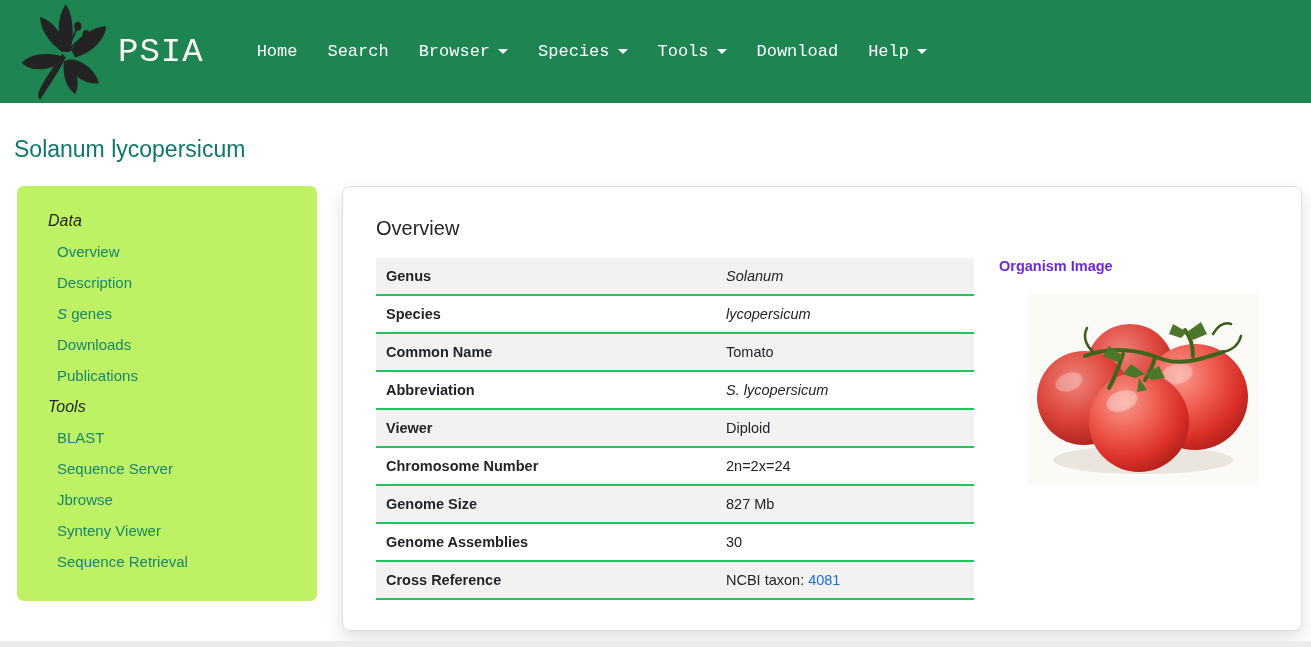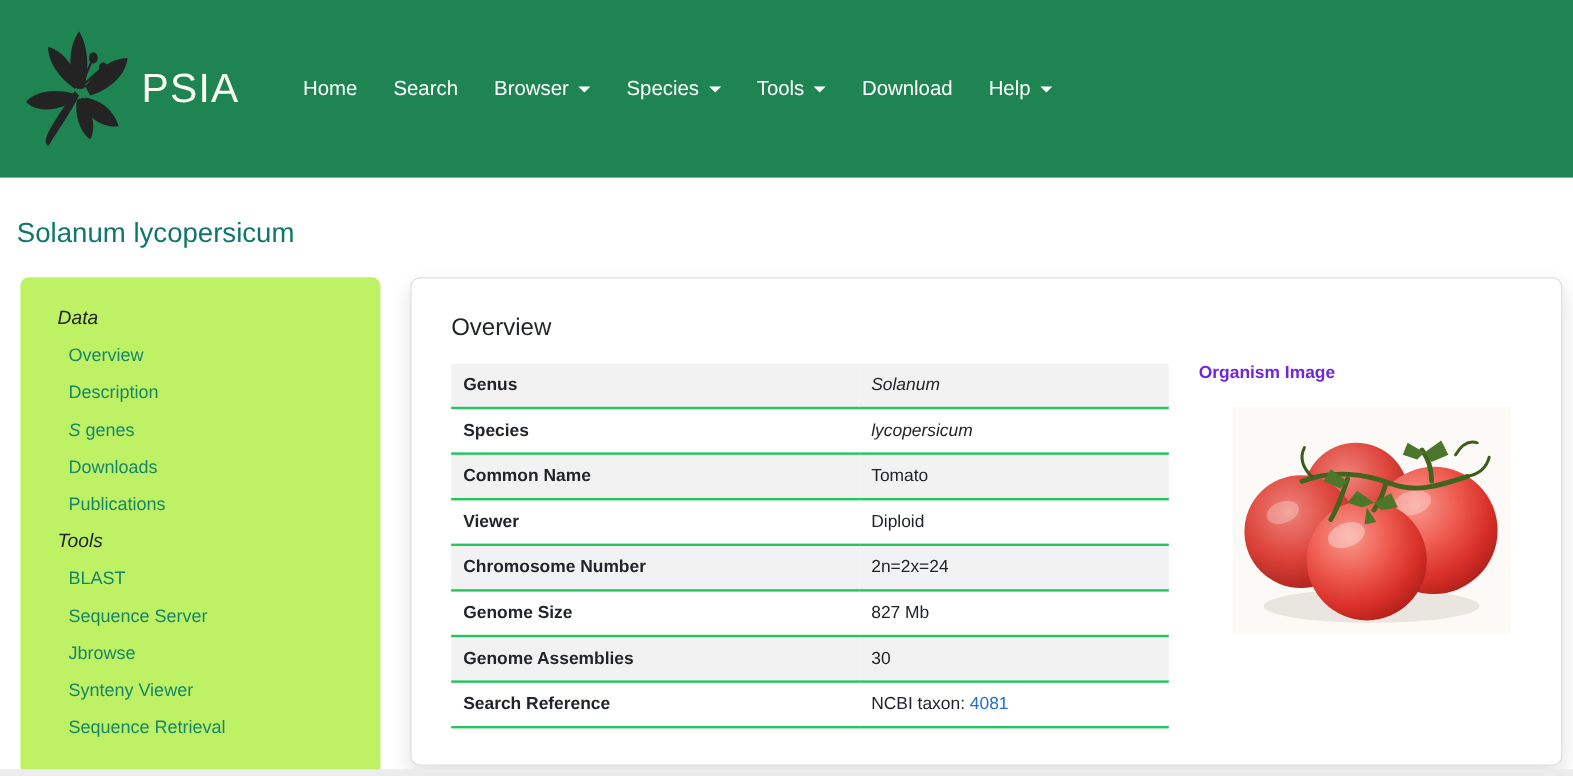--- a/index.html
+++ b/index.html
@@ -1,20 +1,20 @@
 <!DOCTYPE html>
 <html><head>
 <meta charset="utf-8">
 <style>
   * { margin:0; padding:0; box-sizing:border-box; }
   body { font-family:"Liberation Sans", sans-serif; background:#fff; }
   .page { position:relative; width:1311px; height:647px; overflow:hidden; background:#fff; }
 
   
-  .navbar { height:148px; background:#1e8552; display:flex; align-items:center; padding-left:18px; }
+  .navbar { height:103px; background:#1e8552; display:flex; align-items:center; padding-left:18px;font-family:Liberation Mono, monospace; }
   .brand { display:flex; align-items:center; }
   .brand-logo { width:92px; height:106px; }
   .brand-text { font-size:34px; color:#fbfbf2; margin-left:8px; letter-spacing:1px; font-weight:400; }
   .main-nav { display:flex; margin-left:38px; align-items:flex-start; }
   .nav-link { color:#ffffff; font-size:17px; padding:0 15px; text-decoration:none; display:flex; align-items:center; gap:8px; cursor:pointer; }
   .caret { width:0; height:0; border-left:5px solid transparent; border-right:5px solid transparent; border-top:5px solid #fff; display:inline-block; }
 
   
   .page-title { font-size:23px; font-weight:500; color:#0f766e; margin:33px 0 0 14px; }
 
@@ -144,37 +144,41 @@
             </tr>
             <tr>
               <th>Species</th>
               <td class="italic">lycopersicum</td>
             </tr>
             <tr>
               <th>Common Name</th>
               <td>Tomato</td>
             </tr>
             <tr>
+              <th>Abbreviation</th>
+              <td class="italic">S. lycopersicum</td>
+            </tr>
+            <tr>
               <th>Viewer</th>
               <td>Diploid</td>
             </tr>
             <tr>
               <th>Chromosome Number</th>
               <td>2n=2x=24</td>
             </tr>
             <tr>
               <th>Genome Size</th>
               <td>827 Mb</td>
             </tr>
             <tr>
               <th>Genome Assemblies</th>
               <td>30</td>
             </tr>
             <tr>
-              <th>Search Reference</th>
+              <th>Cross Reference</th>
               <td><span>NCBI taxon:</span><a class="ref-link">4081</a></td>
             </tr>
           </tbody>
         </table>
 
         <div class="organism">
           <div class="organism-label">Organism Image</div>
           <svg class="organism-img" viewBox="0 0 232 190" role="img">
             <defs>
               <radialGradient id="tomA" cx="35%" cy="30%" r="75%">

